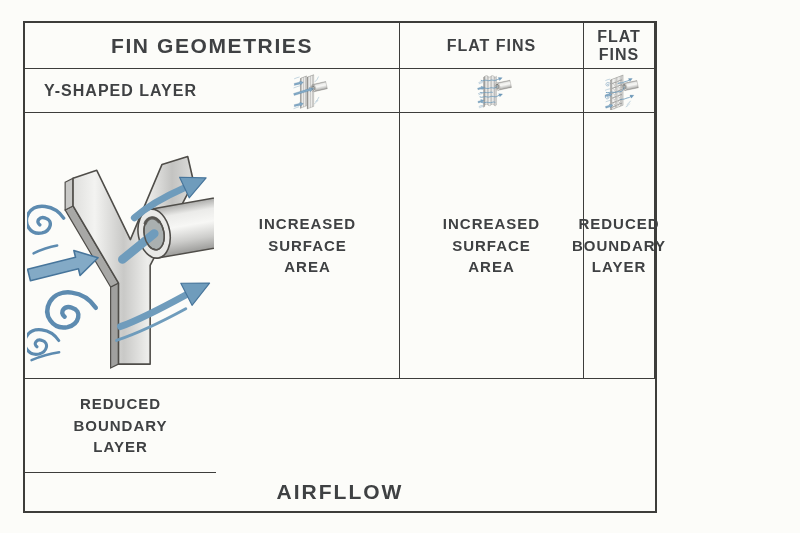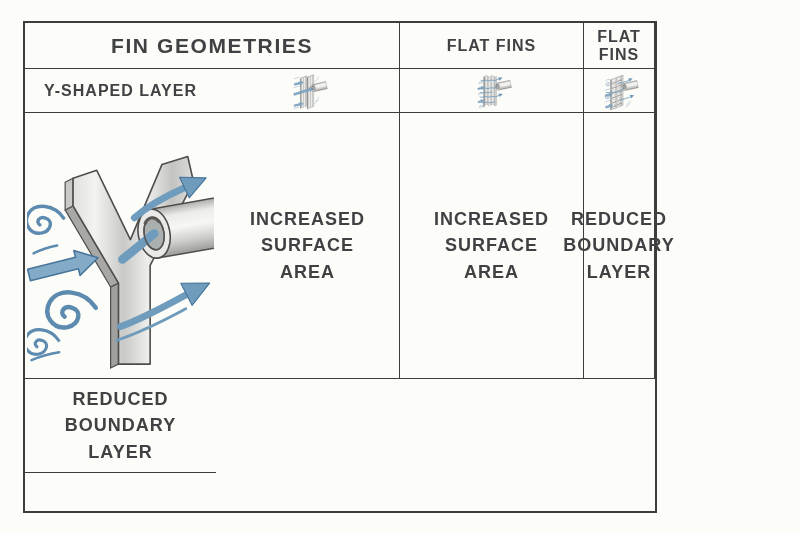--- a/index.html
+++ b/index.html
@@ -9,21 +9,21 @@
          border:2px solid #3d3d3b;box-sizing:border-box;background:#fcfcf9;
          display:grid;grid-template-columns:191px 184px 184px 1fr;
          grid-template-rows:46px 44px 266px 94px 1fr;}
   .cell{display:flex;flex-direction:column;align-items:center;justify-content:center;
         text-align:center;color:#3f4143;font-weight:bold;box-sizing:border-box;min-width:0;min-height:0;}
   .br{border-right:1.5px solid #3d3d3b;}
   .bb{border-bottom:1.5px solid #3d3d3b;}
   .span2a{grid-column:1/3;} .span2b{grid-column:3/5;} .span4{grid-column:1/5;}
   .h1{font-size:21px;letter-spacing:1.6px;}
   .h2{font-size:16px;letter-spacing:1px;}
-  .benefit{font-size:18px;letter-spacing:1px;line-height:1.45;}
+  .benefit{font-size:15px;letter-spacing:1px;line-height:1.45;}
   .benefit span{display:block;}
   .footer{font-size:21px;letter-spacing:2px;}
   .illu{padding:2px;}
   .illu svg{width:100%;height:100%;display:block;}
   .arw{fill:#83aac6;stroke:#47759b;stroke-width:1.6;stroke-linejoin:round;}
   .wv{fill:none;stroke:#6f9cbc;stroke-linecap:round;}
   .wvh{fill:#6f9cbc;stroke:#47759b;stroke-width:1.2;stroke-linejoin:round;}
   .stm{fill:none;stroke:#5d8bb0;stroke-width:2.4;stroke-linecap:round;}
   .lv{fill:#fbfbf8;stroke:#4f4d49;stroke-width:1.4;stroke-linejoin:round;}
   .lvs{stroke:#6b6b69;stroke-width:3;fill:none;stroke-linecap:round;}
@@ -255,15 +255,18 @@
       <span>REDUCED</span>
       <span>BOUNDARY</span>
       <span>LAYER</span>
     </div>
     <div class="cell benefit bb">
       <span>REDUCED</span>
       <span>BOUNDARY</span>
       <span>LAYER</span>
     </div>
 
+    <div class="cell footer span4">
+      <span>AIRFLLOW</span>
+    </div>
 
   </div>
 </div>
 
 </body></html>

